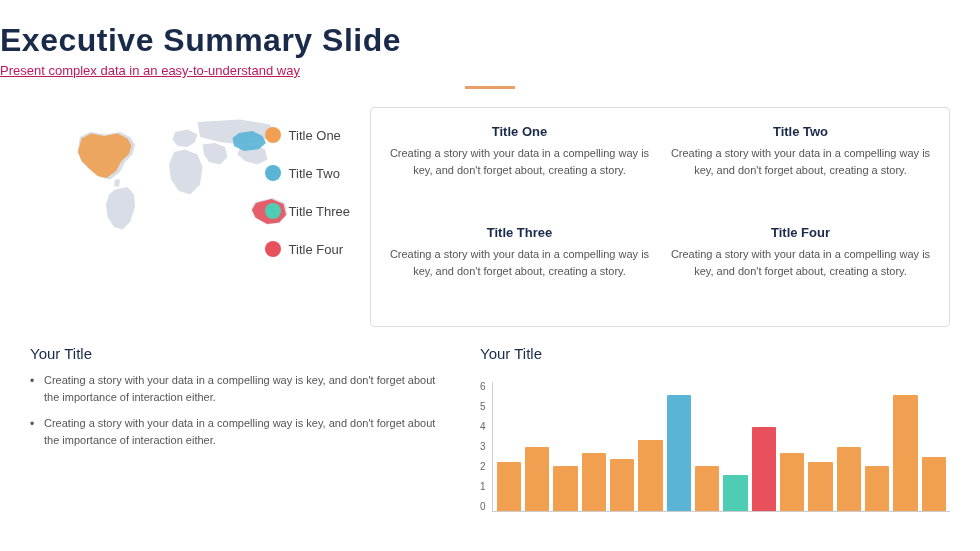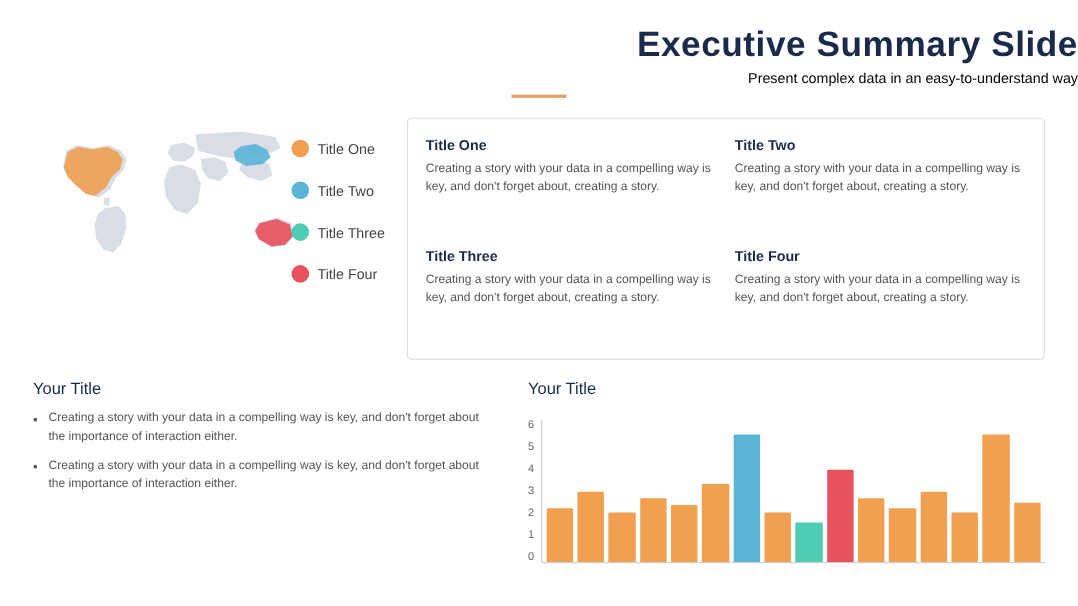--- a/index.html
+++ b/index.html
@@ -7,49 +7,51 @@
       width: 980px;
       height: 551px;
       background: #ffffff;
       font-family: 'Arial', sans-serif;
       overflow: hidden;
       position: relative;
     }
 
     
     .header {
-      text-align: right;
+      text-align: left;
       padding-top: 22px;
       padding-bottom: 8px;
     }
     .header-title {
       font-size: 32px;
       font-weight: 900;
       color: #1a2a4a;
       letter-spacing: 0.5px;
     }
     .header-subtitle {
       font-size: 13px;
-      color: #000000;
+      color: #be185d;
       margin-top: 4px;
+      text-decoration: underline;
     }
     .header-divider {
       width: 50px;
       height: 3px;
       background: #e8a068;
       margin: 8px auto 0;
     }
 
     
     .main-content {
       display: flex;
       flex-direction: row;
       padding: 10px 30px 10px 30px;
       gap: 20px;
       height: 240px;
+      text-align: center;
     }
 
     
     .map-section {
       width: 320px;
       position: relative;
       flex-shrink: 0;
     }
     .legend {
       position: absolute;

